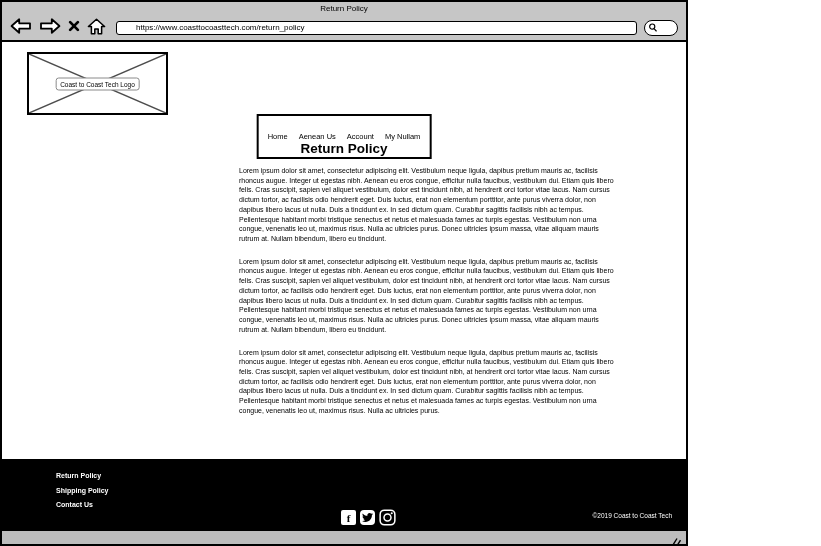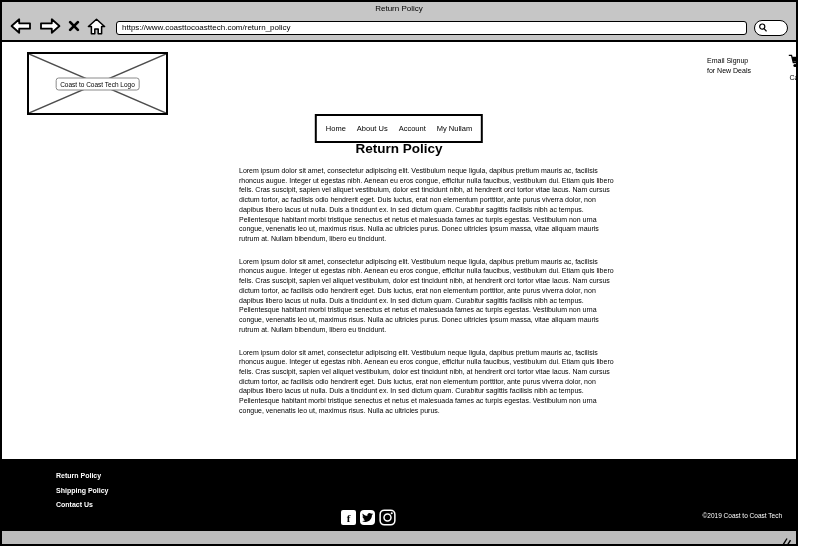--- a/index.html
+++ b/index.html
@@ -1,36 +1,36 @@
 <!DOCTYPE html>
 <html><head>
 <meta charset="utf-8">
 <style>
   html,body{margin:0;padding:0;background:#ffffff;}
   *{box-sizing:border-box;}
   body{font-family:"Liberation Sans",sans-serif;color:#000;}
-  .window{position:relative;width:798px;height:546px;border:2px solid #000;background:#7dd3fc;overflow:hidden;}
+  .window{position:relative;width:688px;height:546px;border:2px solid #000;background:#7dd3fc;overflow:hidden;}
 
   
   .titlebar{position:absolute;left:0;top:0;width:100%;height:13px;background:#c6c6c6;display:flex;align-items:center;justify-content:center;font-size:8px;}
   .toolbar{position:absolute;left:0;top:13px;width:100%;height:27px;background:#c6c6c6;border-bottom:2px solid #000;display:flex;align-items:center;padding:0 8px;gap:7px;}
   .tb-btn{flex:0 0 auto;display:flex;align-items:center;justify-content:center;cursor:pointer;background:none;border:none;padding:0;}
   .urlbar{flex:1;height:14px;background:#fff;border:1.5px solid #000;border-radius:3px;margin-left:3px;display:flex;align-items:center;}
-  .urlbar input{width:100%;height:100%;border:none;outline:none;background:transparent;font-family:"Liberation Sans",sans-serif;font-size:8px;padding:0 5px;color:#000;}
+  .urlbar input{width:100%;height:100%;border:none;outline:none;background:transparent;font-family:"Liberation Sans",sans-serif;font-size:8px;padding:0 19px;color:#000;}
   .search-pill{flex:0 0 auto;width:34px;height:16px;background:#fff;border:1.5px solid #000;border-radius:9px;display:flex;align-items:center;padding-left:3px;cursor:pointer;}
 
   
   .content{position:absolute;left:0;top:40px;width:100%;height:417px;background:#fff;}
   .logo-box{position:absolute;left:25px;top:10px;width:141px;height:63px;border:2px solid #000;background:#fff;}
   .logo-box svg{position:absolute;left:0;top:0;width:100%;height:100%;display:block;}
   .logo-label{position:absolute;left:50%;top:50%;transform:translate(-50%,-50%);background:#fff;border:1px solid #8a8a8a;border-radius:3px;padding:2px 4px;font-size:6.5px;white-space:nowrap;}
   .email-signup{position:absolute;left:705px;top:14px;font-size:7px;line-height:10px;cursor:pointer;}
   .cart{position:absolute;left:779px;top:11px;width:30px;text-align:center;cursor:pointer;}
   .cart-label{display:block;font-size:7px;margin-top:1px;}
-  .nav{position:absolute;left:50%;top:72px;transform:translateX(-50%);border:2px solid #000;background:#fff;display:flex;align-items:center;gap:11px;padding:8px 9px;}
+  .nav{position:absolute;left:50%;top:72px;transform:translateX(-50%);border:2px solid #000;background:#fff;display:flex;align-items:center;gap:11px;padding:16px 9px;}
   .nav a{font-size:7.5px;color:#000;text-decoration:none;white-space:nowrap;cursor:pointer;}
   .page-title{position:absolute;left:0;top:99px;width:100%;text-align:center;font-size:13.5px;font-weight:700;margin:0;}
   .copy{position:absolute;left:237px;top:124px;width:377px;}
   .copy p{margin:0 0 13px 0;font-size:7px;line-height:1.39;}
 
   
   .footer{position:absolute;left:0;top:457px;width:100%;height:72px;background:#000;color:#fff;}
   .footer-links{position:absolute;left:54px;top:10px;}
   .footer-links a{display:block;font-size:7px;font-weight:700;color:#fff;text-decoration:none;line-height:14.6px;cursor:pointer;}
   .social{position:absolute;left:339px;top:50px;display:flex;gap:4px;align-items:center;}
@@ -120,21 +120,21 @@
           <polygon points="5,3.6 19,3.6 17.4,10 6.4,10" fill="#000"></polygon>
           <circle cx="8.6" cy="14.6" r="1.9" fill="#000"></circle>
           <circle cx="15" cy="14.6" r="1.9" fill="#000"></circle>
         </svg>
       </span>
       <span class="cart-label">Cart</span>
     </div>
 
     <nav class="nav">
       <a>Home</a>
-      <a>About Us</a>
+      <a>Aenean Us</a>
       <a>Account</a>
       <a>My Nullam</a>
     </nav>
 
     <h1 class="page-title">Return Policy</h1>
 
     <div class="copy">
       <p>Lorem ipsum dolor sit amet, consectetur adipiscing elit. Vestibulum neque ligula, dapibus pretium mauris ac, facilisis rhoncus augue. Integer ut egestas nibh. Aenean eu eros congue, efficitur nulla faucibus, vestibulum dui. Etiam quis libero felis. Cras suscipit, sapien vel aliquet vestibulum, dolor est tincidunt nibh, at hendrerit orci tortor vitae lacus. Nam cursus dictum tortor, ac facilisis odio hendrerit eget. Duis luctus, erat non elementum porttitor, ante purus viverra dolor, non dapibus libero lacus ut nulla. Duis a tincidunt ex. In sed dictum quam. Curabitur sagittis facilisis nibh ac tempus. Pellentesque habitant morbi tristique senectus et netus et malesuada fames ac turpis egestas. Vestibulum non urna congue, venenatis leo ut, maximus risus. Nulla ac ultricies purus. Donec ultricies ipsum massa, vitae aliquam mauris rutrum at. Nullam bibendum, libero eu tincidunt.</p>
       <p>Lorem ipsum dolor sit amet, consectetur adipiscing elit. Vestibulum neque ligula, dapibus pretium mauris ac, facilisis rhoncus augue. Integer ut egestas nibh. Aenean eu eros congue, efficitur nulla faucibus, vestibulum dui. Etiam quis libero felis. Cras suscipit, sapien vel aliquet vestibulum, dolor est tincidunt nibh, at hendrerit orci tortor vitae lacus. Nam cursus dictum tortor, ac facilisis odio hendrerit eget. Duis luctus, erat non elementum porttitor, ante purus viverra dolor, non dapibus libero lacus ut nulla. Duis a tincidunt ex. In sed dictum quam. Curabitur sagittis facilisis nibh ac tempus. Pellentesque habitant morbi tristique senectus et netus et malesuada fames ac turpis egestas. Vestibulum non urna congue, venenatis leo ut, maximus risus. Nulla ac ultricies purus. Donec ultricies ipsum massa, vitae aliquam mauris rutrum at. Nullam bibendum, libero eu tincidunt.</p>
       <p>Lorem ipsum dolor sit amet, consectetur adipiscing elit. Vestibulum neque ligula, dapibus pretium mauris ac, facilisis rhoncus augue. Integer ut egestas nibh. Aenean eu eros congue, efficitur nulla faucibus, vestibulum dui. Etiam quis libero felis. Cras suscipit, sapien vel aliquet vestibulum, dolor est tincidunt nibh, at hendrerit orci tortor vitae lacus. Nam cursus dictum tortor, ac facilisis odio hendrerit eget. Duis luctus, erat non elementum porttitor, ante purus viverra dolor, non dapibus libero lacus ut nulla. Duis a tincidunt ex. In sed dictum quam. Curabitur sagittis facilisis nibh ac tempus. Pellentesque habitant morbi tristique senectus et netus et malesuada fames ac turpis egestas. Vestibulum non urna congue, venenatis leo ut, maximus risus. Nulla ac ultricies purus.</p>

